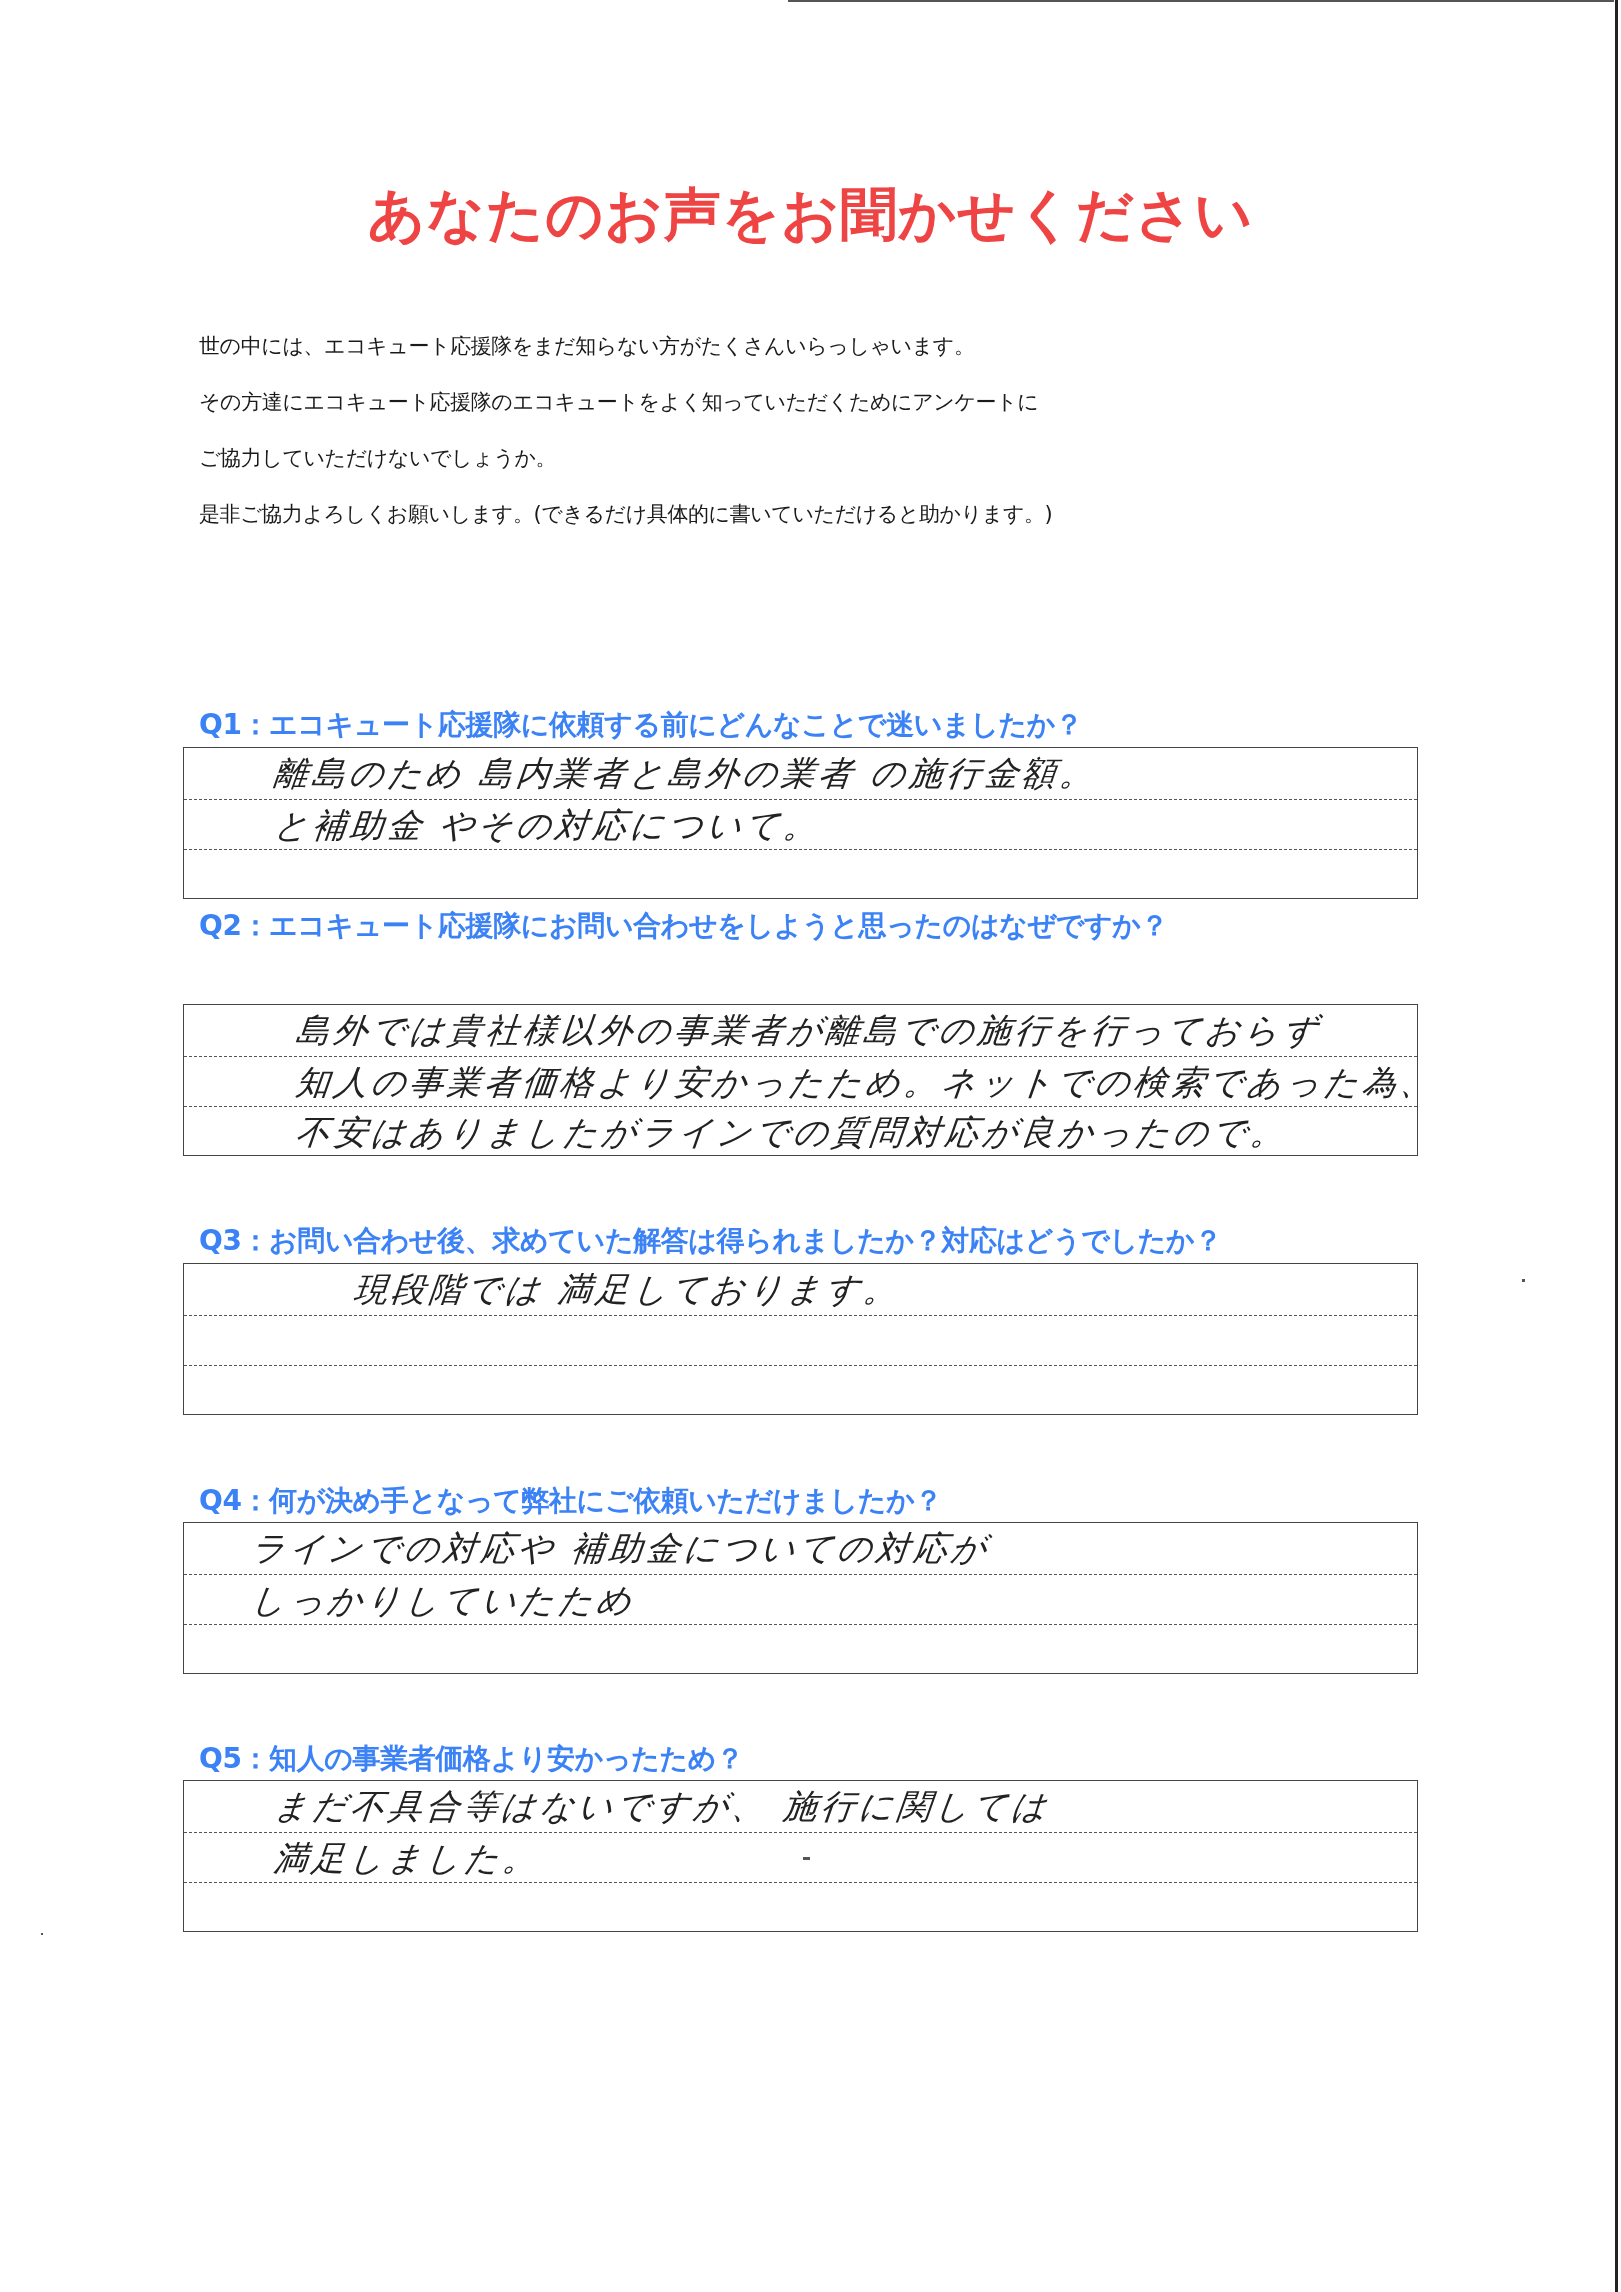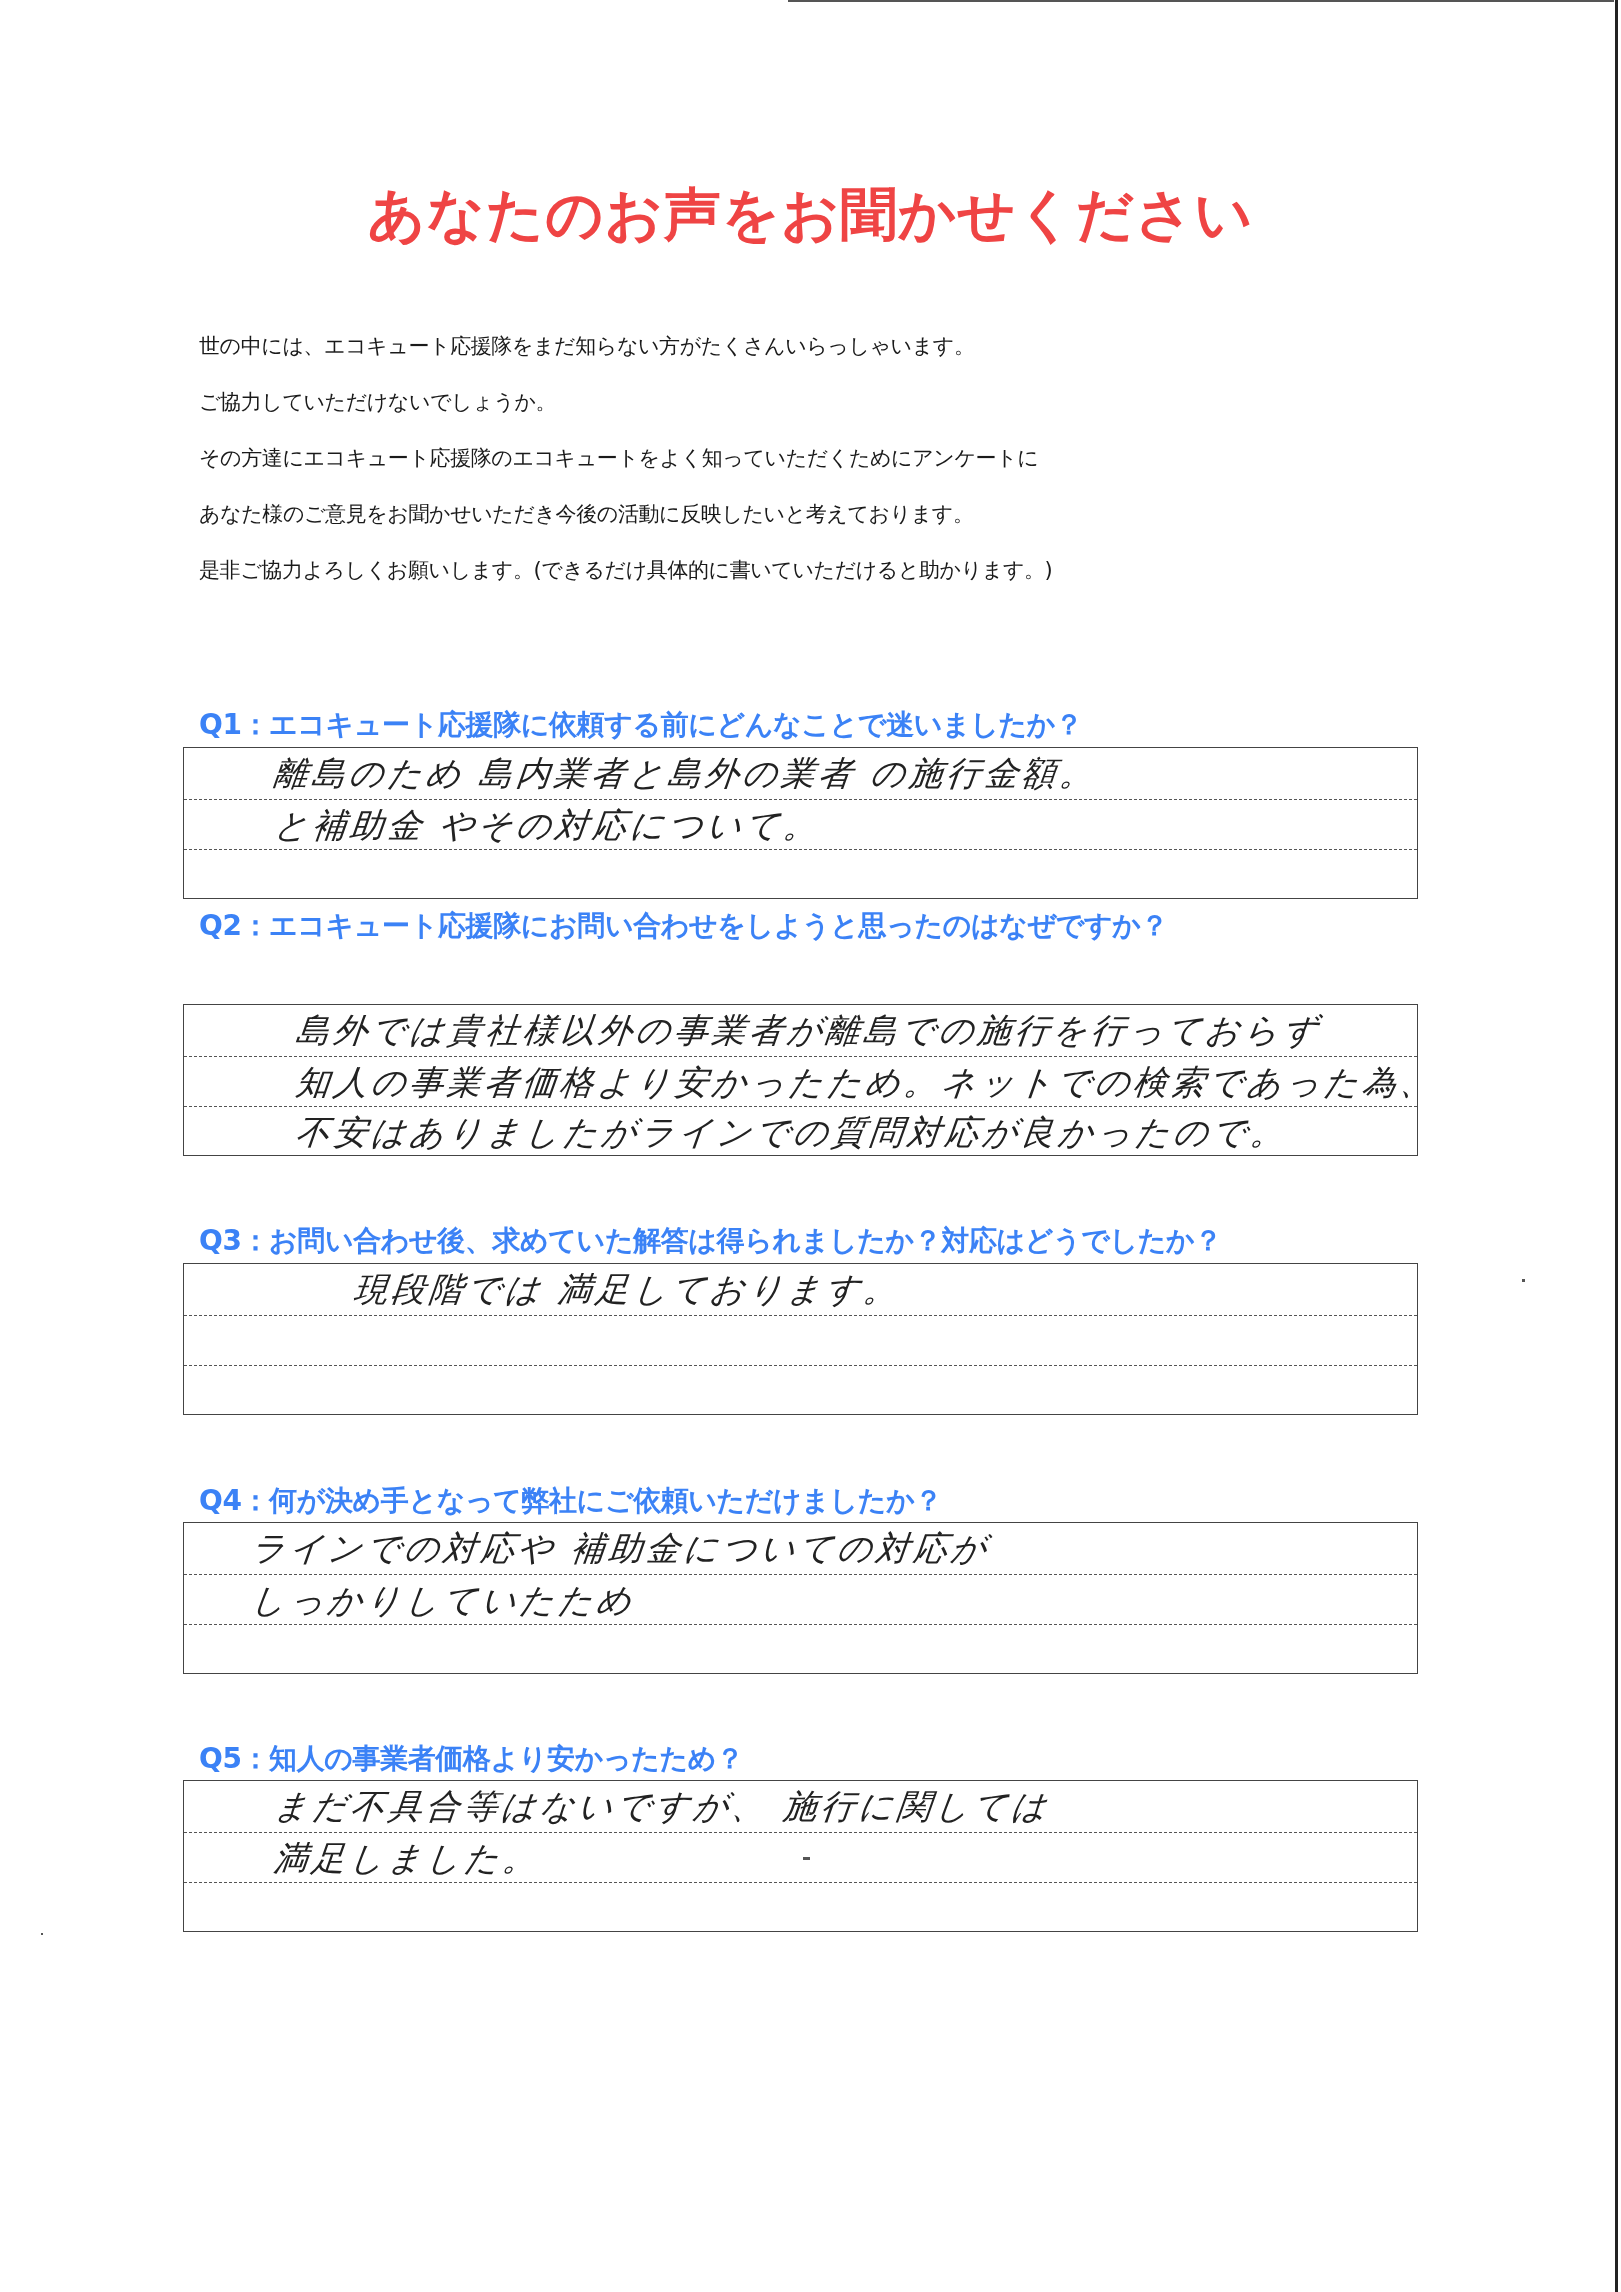--- a/index.html
+++ b/index.html
@@ -34,23 +34,22 @@
 </head>
 <body>
 
 <div class="top-edge"></div>
 <div class="right-edge"></div>
 
 <div class="title">あなたのお声をお聞かせください</div>
 
 <div class="intro">
   <div class="intro-line">世の中には、エコキュート応援隊をまだ知らない方がたくさんいらっしゃいます。</div>
+  <div class="intro-line">その方達にエコキュート応援隊のエコキュートをよく知っていただくためにアンケートに</div>
   <div class="intro-line">ご協力していただけないでしょうか。</div>
-  <div class="intro-line">その方達にエコキュート応援隊のエコキュートをよく知っていただくためにアンケートに</div>
-  <div class="intro-line">あなた様のご意見をお聞かせいただき今後の活動に反映したいと考えております。</div>
   <div class="intro-line">是非ご協力よろしくお願いします。(できるだけ具体的に書いていただけると助かります。)</div>
 </div>
 
 <div class="question" style="top:706px;">Q1：エコキュート応援隊に依頼する前にどんなことで迷いましたか？</div>
 <div class="answer-box" style="top:747px;">
   <div class="answer-row r0">
     <span class="handwriting" style="left:90px;">離島のため 島内業者と島外の業者 の施行金額。</span>
   </div>
   <div class="answer-row r1">
     <span class="handwriting" style="left:90px;">と補助金 やその対応について。</span>

